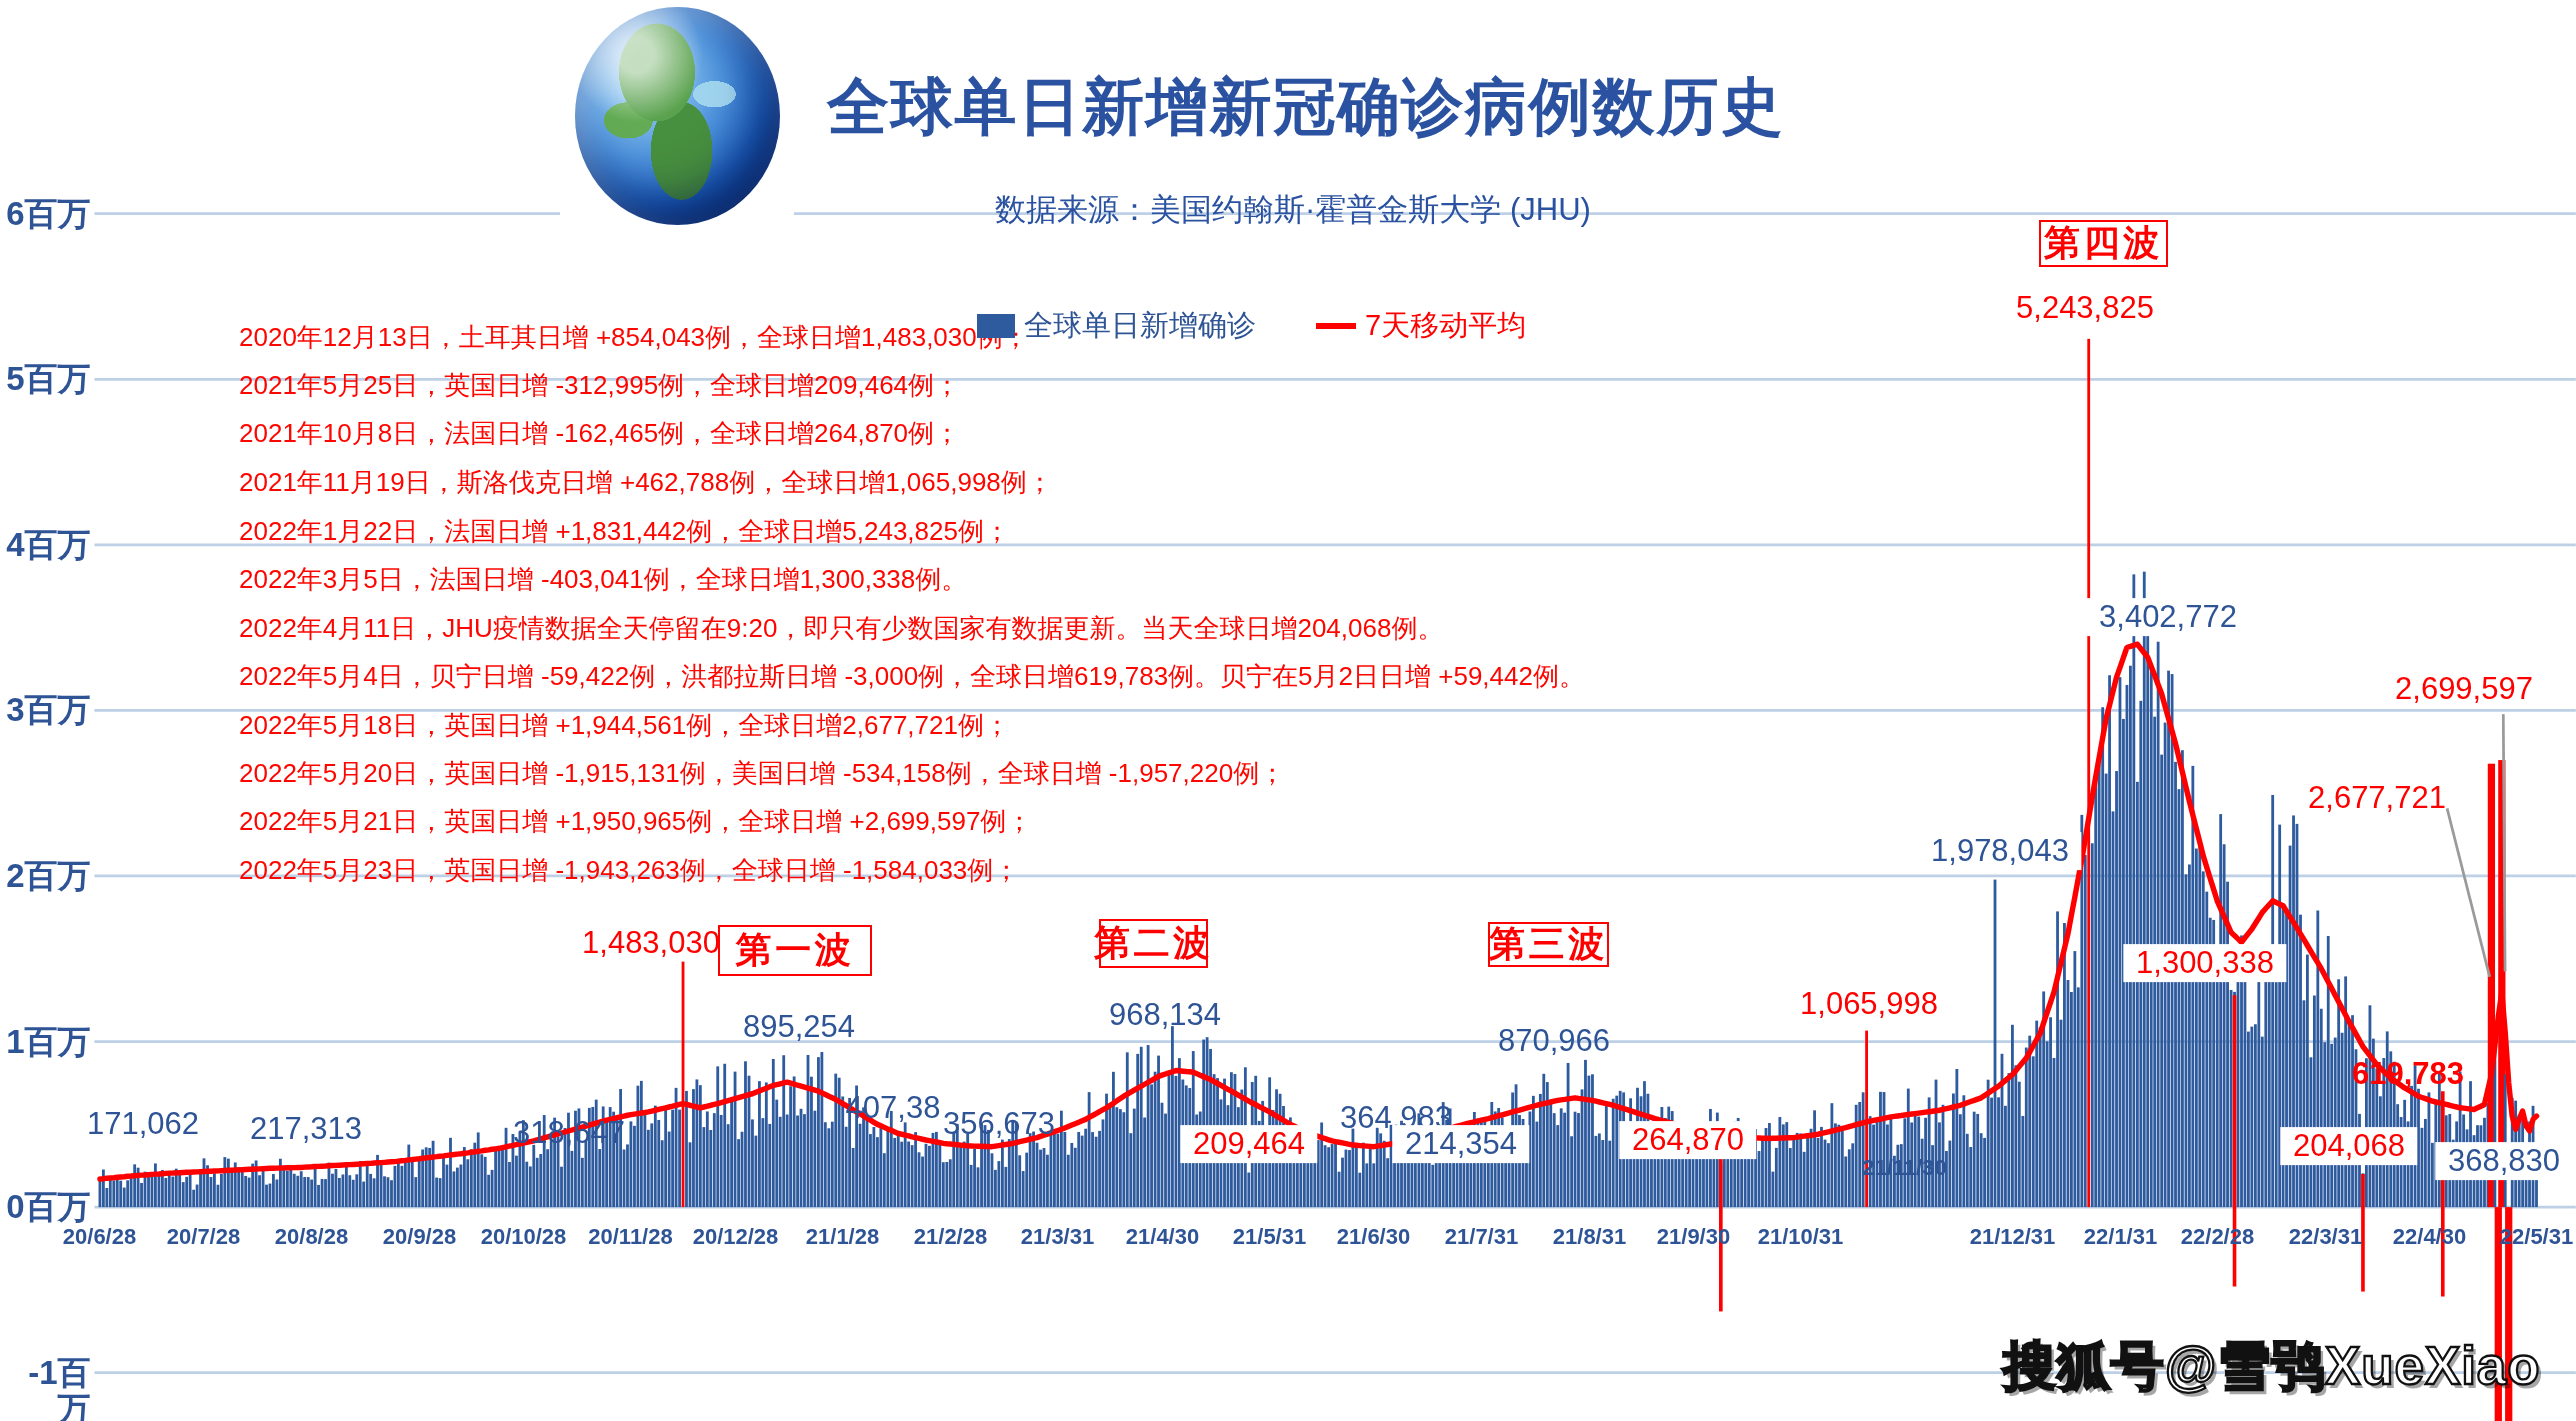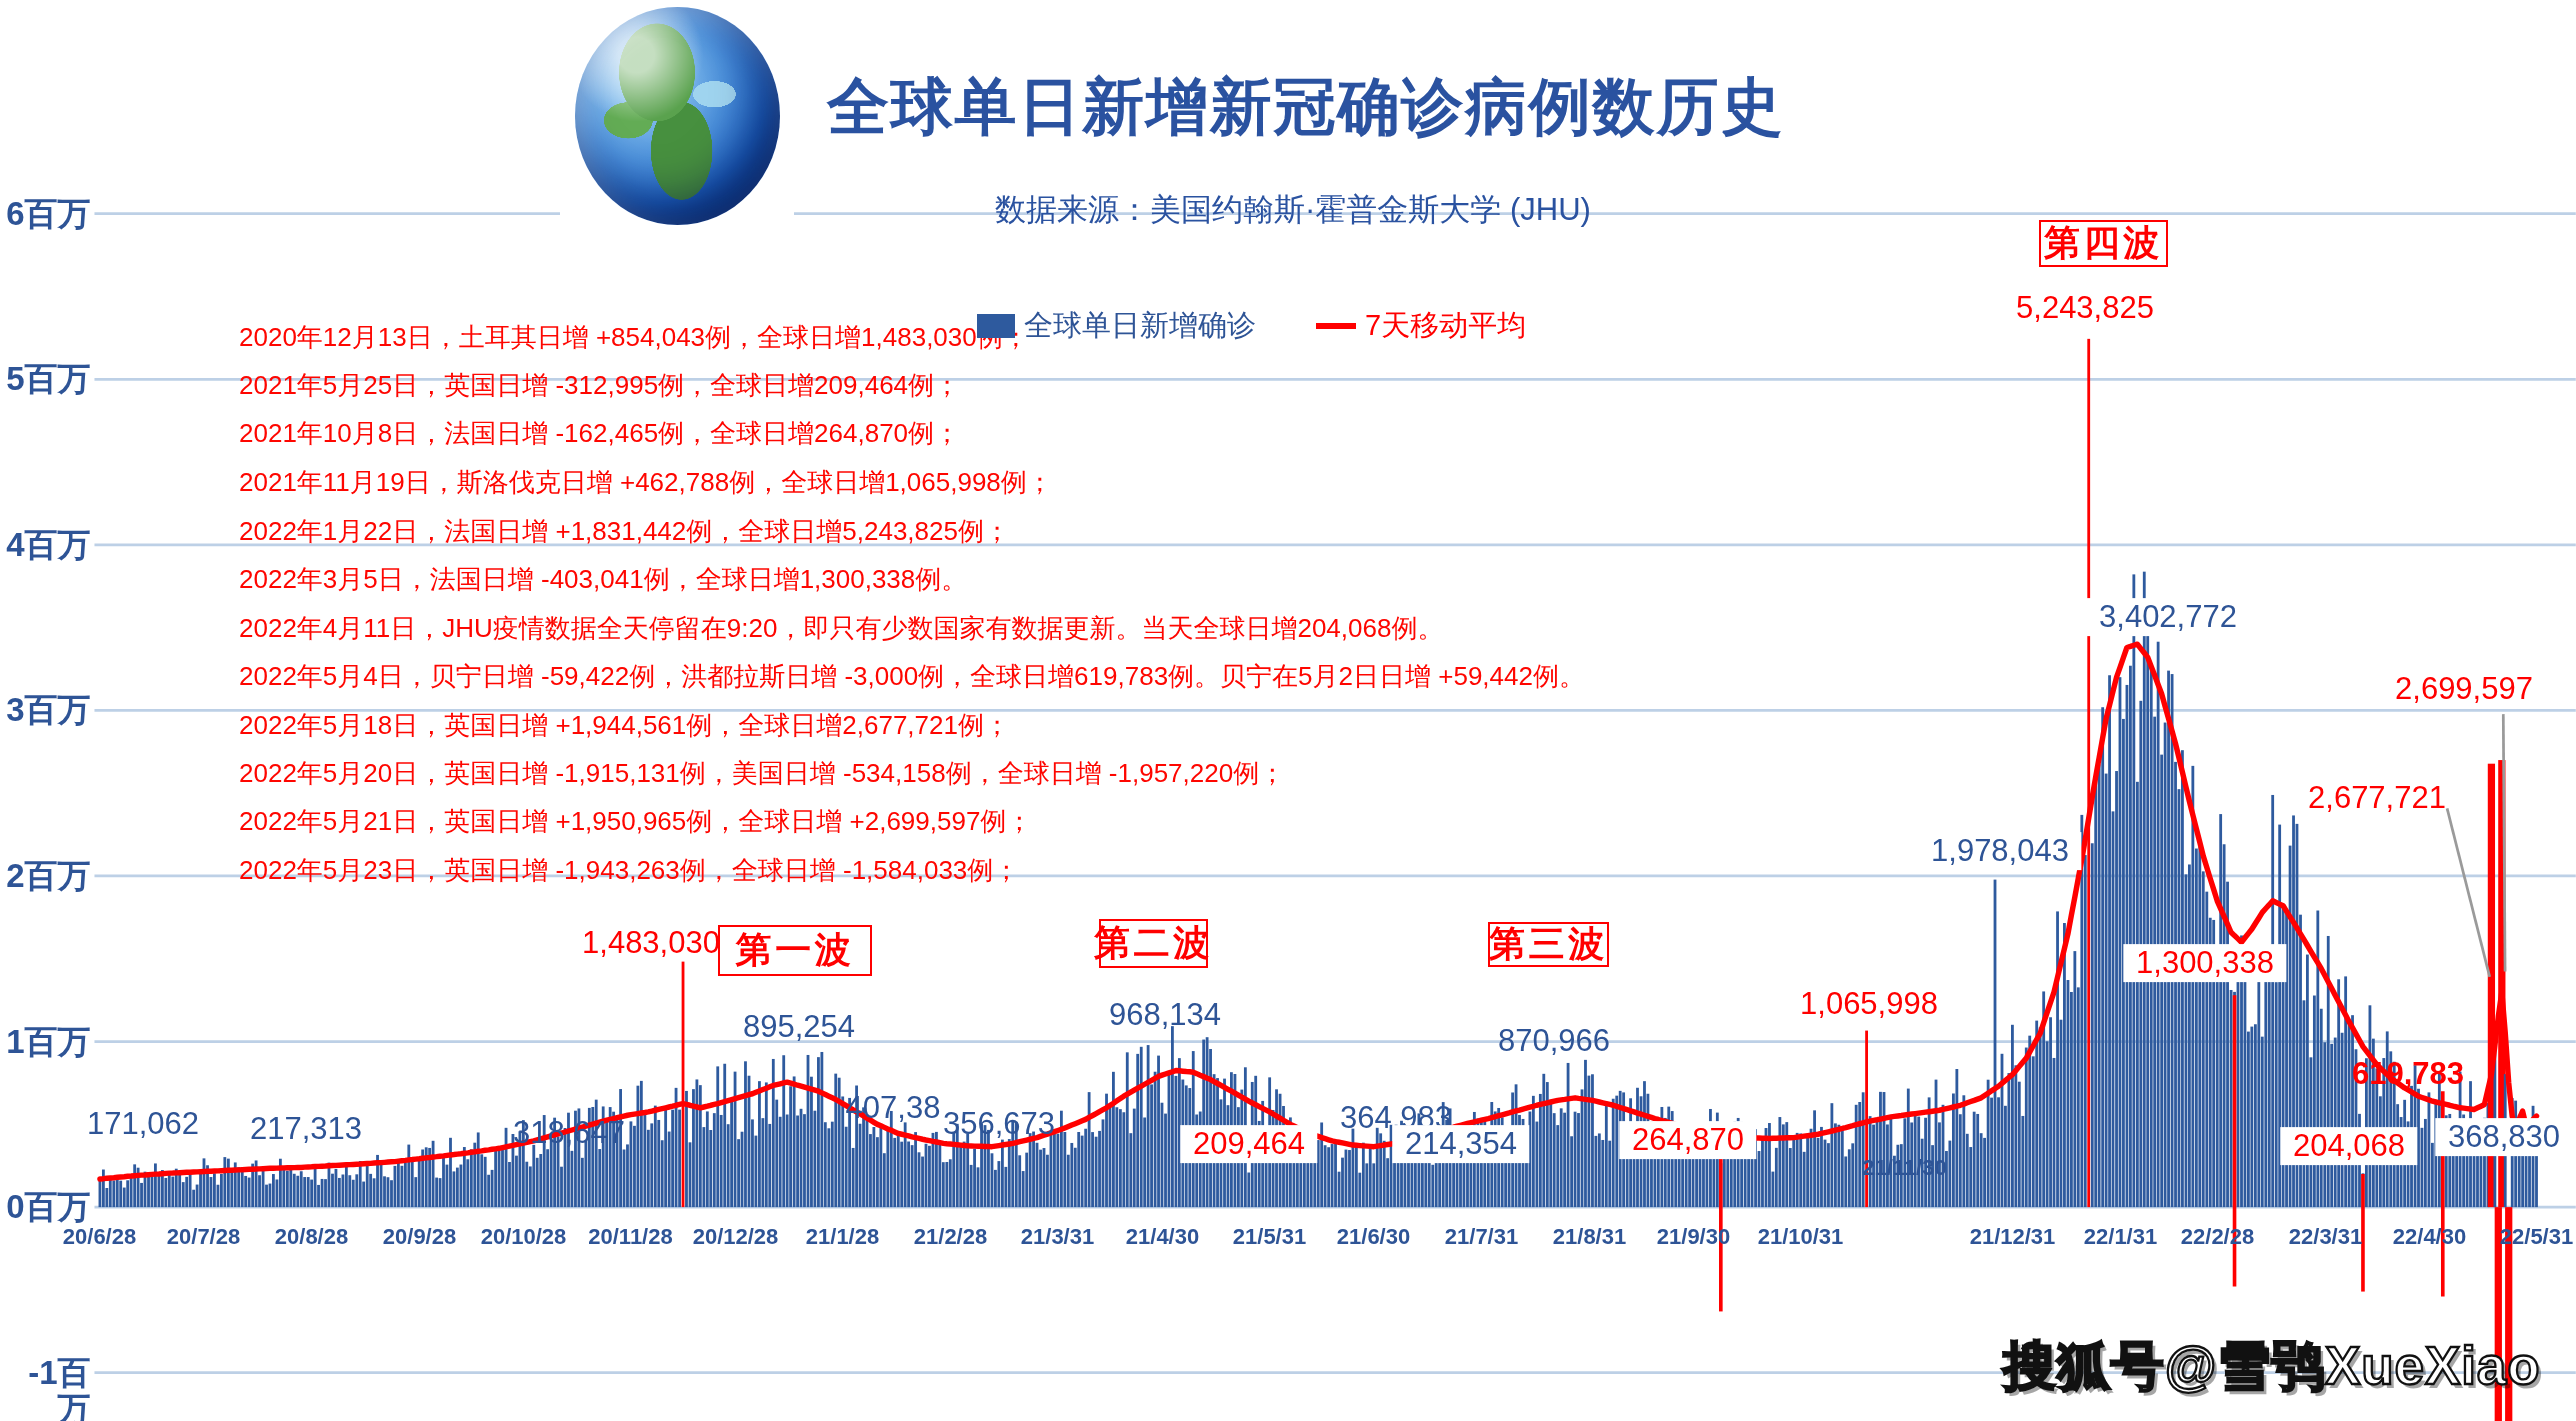--- a/index.html
+++ b/index.html
@@ -835,21 +835,21 @@
       <div class="vlabel red boxed" style="left: 1688px; top: 1140px;">264,870</div>
       <div class="vlabel red" style="left: 1869px; top: 1004px;">1,065,998</div>
       <div class="vlabel blue boxed" style="left: 2000px; top: 851px;">1,978,043</div>
       <div class="vlabel red" style="left: 2085px; top: 308px;">5,243,825</div>
       <div class="vlabel blue boxed" style="left: 2168px; top: 617px;">3,402,772</div>
       <div class="vlabel red boxed" style="left: 2205px; top: 963px;">1,300,338</div>
       <div class="vlabel red boxed" style="left: 2349px; top: 1146px;">204,068</div>
       <div class="vlabel red" style="left: 2408px; top: 1074px; font-weight: bold;">619,783</div>
       <div class="vlabel red" style="left: 2377px; top: 798px;">2,677,721</div>
       <div class="vlabel red" style="left: 2464px; top: 689px;">2,699,597</div>
-      <div class="vlabel blue boxed" style="left: 2504px; top: 1137px;">368,830</div>
+      <div class="vlabel blue boxed" style="left: 2504px; top: 1161px;">368,830</div>
       <div class="wave" style="left: 718px; top: 925px; width: 154px; height: 51px;">第一波</div>
       <div class="wave" style="left: 1099px; top: 919px; width: 109px; height: 49px;">第二波</div>
       <div class="wave" style="left: 1488px; top: 922px; width: 121px; height: 45px;">第三波</div>
       <div class="wave" style="left: 2039px; top: 220px; width: 129px; height: 47px;">第四波</div>
     </div>
 
   <div class="globe-wrap">
     <div class="globe"></div>
   </div>
 

